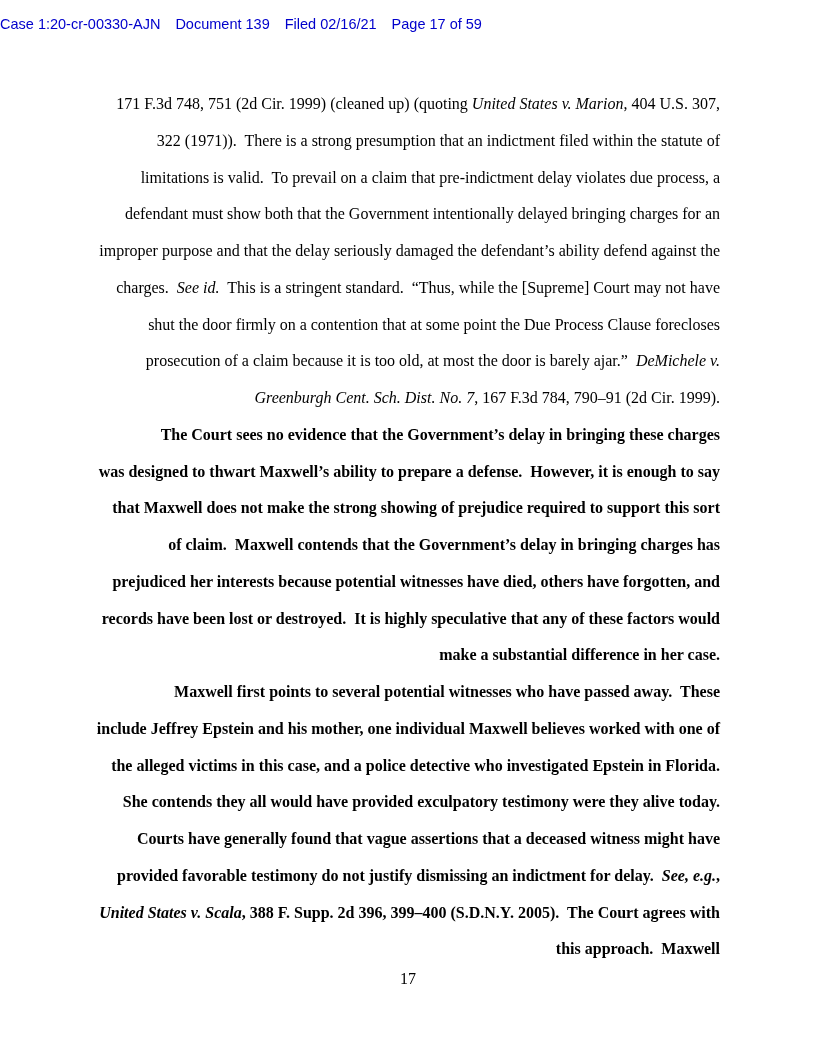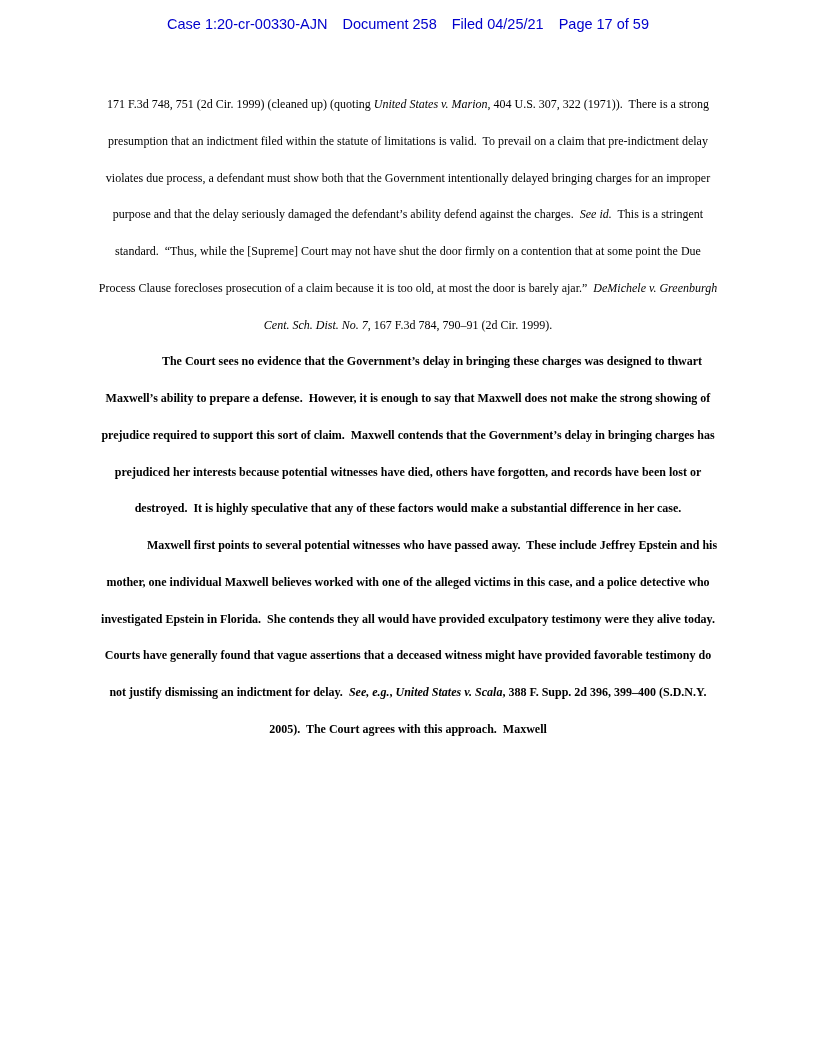--- a/index.html
+++ b/index.html
@@ -16,35 +16,35 @@
     font-family: "Liberation Serif", serif;
     color: #000000;
     overflow: hidden;
   }
   .ecf-stamp {
     position: absolute;
     top: 16px;
     left: 0;
     right: 0;
     display: flex;
-    justify-content: center;
+    justify-content: flex-start;
     gap: 15px;
     font-family: "Liberation Sans", sans-serif;
     font-size: 14.5px;
     color: #0000cc;
     white-space: nowrap;
   }
   .body-text {
     position: absolute;
     top: 86px;
     left: 96px;
     width: 624px;
-    font-size: 12px;
+    font-size: 16px;
     line-height: 36.75px;
-    text-align: center;
+    text-align: right;
   }
   .para {
     margin: 0;
     white-space: pre-wrap;
   }
   .para.indent {
     text-indent: 48px;
     font-weight: bold;
   }
   .para .italic {
@@ -59,25 +59,26 @@
     font-size: 16px;
   }
 </style>
 </head>
 <body>
 
 <div class="page">
 
   <header class="ecf-stamp">
     <span>Case 1:20-cr-00330-AJN</span>
-    <span>Document 258</span>
-    <span>Filed 04/25/21</span>
+    <span>Document 139</span>
+    <span>Filed 02/16/21</span>
     <span>Page 17 of 59</span>
   </header>
 
   <main class="body-text">
     <p class="para"><span>171 F.3d 748, 751 (2d Cir. 1999) (cleaned up) (quoting </span><span class="italic">United States v. Marion</span><span>, 404 U.S. 307, 322 (1971)).  There is a strong presumption that an indictment filed within the statute of limitations is valid.  To prevail on a claim that pre-indictment delay violates due process, a defendant must show both that the Government intentionally delayed bringing charges for an improper purpose and that the delay seriously damaged the defendant’s ability defend against the charges.  </span><span class="italic">See id.</span><span>  This is a stringent standard.  “Thus, while the [Supreme] Court may not have shut the door firmly on a contention that at some point the Due Process Clause forecloses prosecution of a claim because it is too old, at most the door is barely ajar.”  </span><span class="italic">DeMichele v. Greenburgh Cent. Sch. Dist. No. 7</span><span>, 167 F.3d 784, 790–91 (2d Cir. 1999).</span></p>
     <p class="para indent"><span>The Court sees no evidence that the Government’s delay in bringing these charges was designed to thwart Maxwell’s ability to prepare a defense.  However, it is enough to say that Maxwell does not make the strong showing of prejudice required to support this sort of claim.  Maxwell contends that the Government’s delay in bringing charges has prejudiced her interests because potential witnesses have died, others have forgotten, and records have been lost or destroyed.  It is highly speculative that any of these factors would make a substantial difference in her case.</span></p>
     <p class="para indent"><span>Maxwell first points to several potential witnesses who have passed away.  These include Jeffrey Epstein and his mother, one individual Maxwell believes worked with one of the alleged victims in this case, and a police detective who investigated Epstein in Florida.  She contends they all would have provided exculpatory testimony were they alive today.  Courts have generally found that vague assertions that a deceased witness might have provided favorable testimony do not justify dismissing an indictment for delay.  </span><span class="italic">See, e.g.</span><span>, </span><span class="italic">United States v. Scala</span><span>, 388 F. Supp. 2d 396, 399–400 (S.D.N.Y. 2005).  The Court agrees with this approach.  Maxwell</span></p>
   </main>
 
+  <footer class="page-number">17</footer>
 
 </div>
 
 </body></html>

